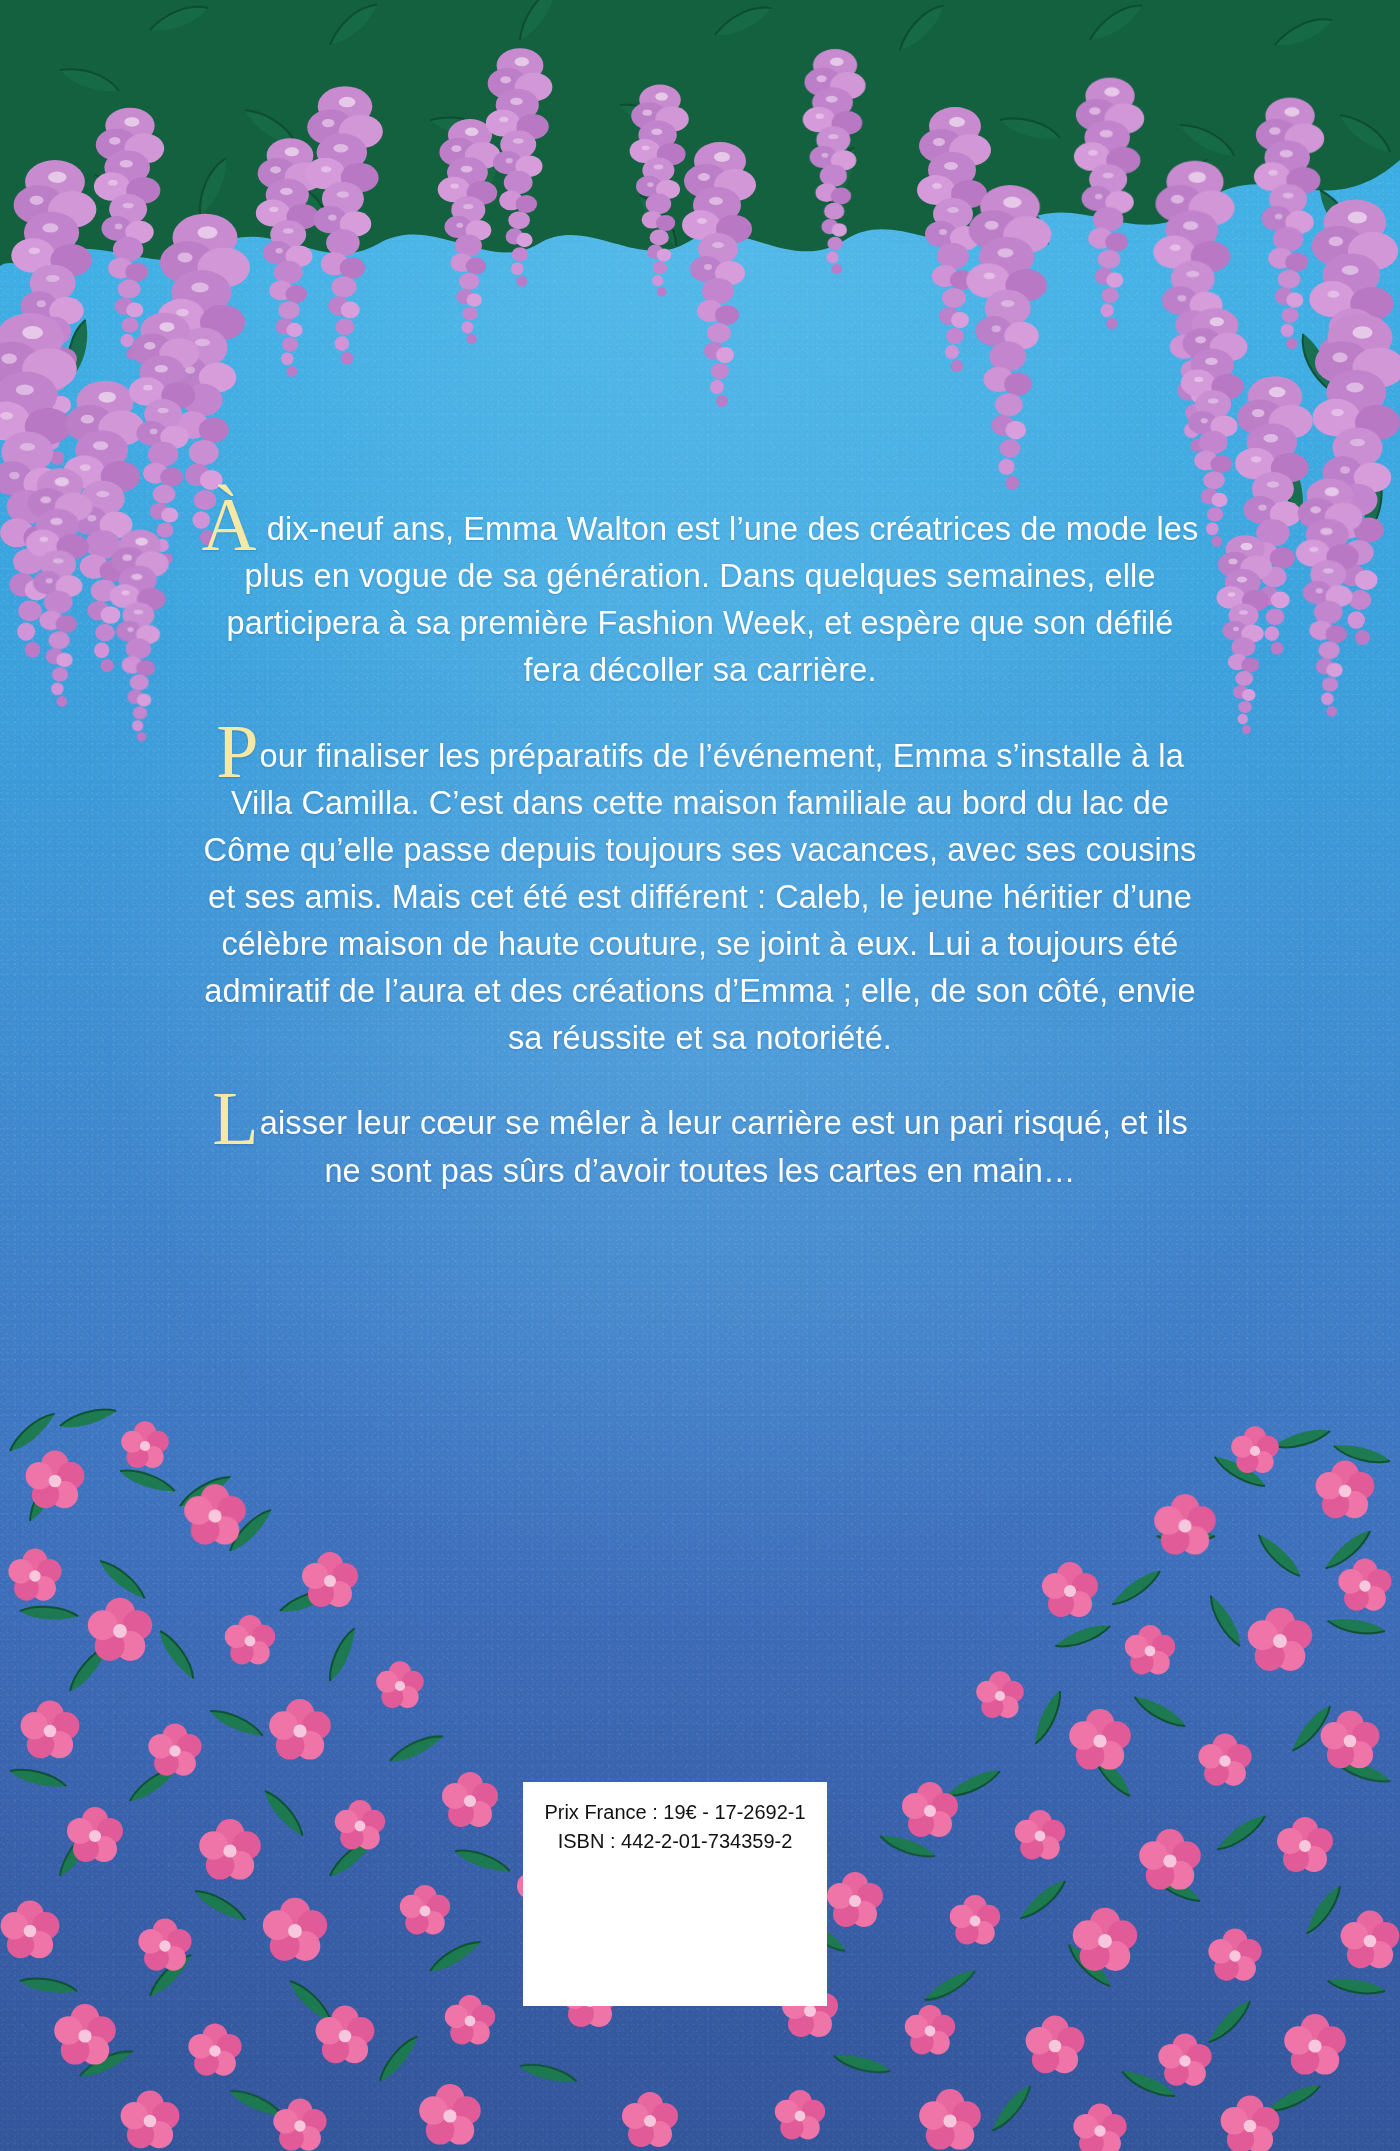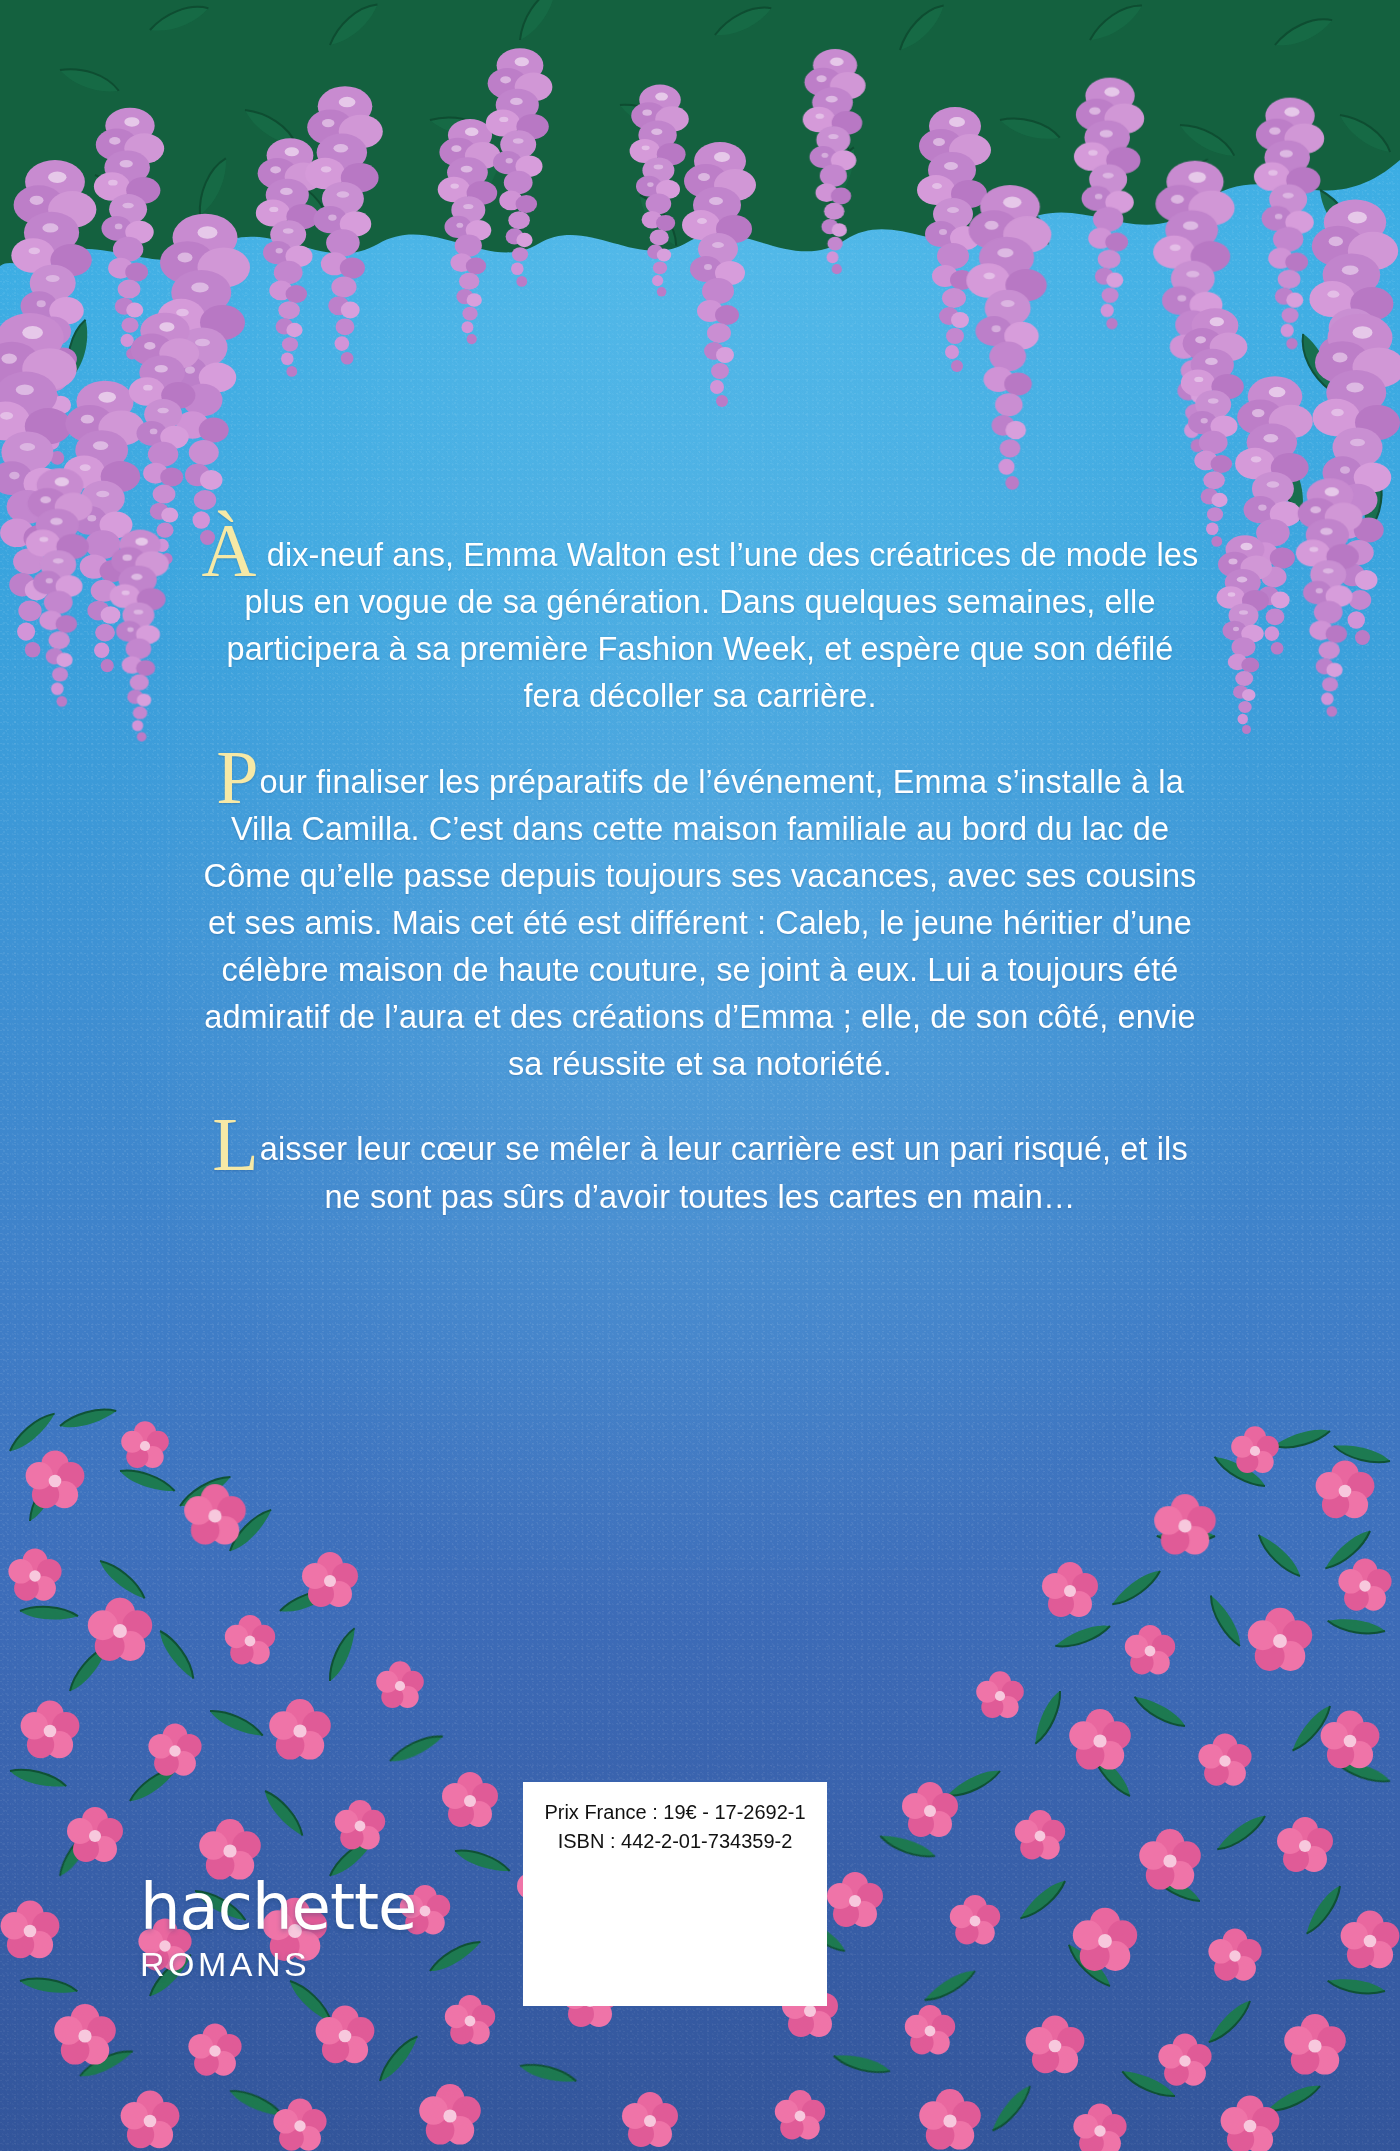--- a/index.html
+++ b/index.html
@@ -52,21 +52,21 @@
     pointer-events: none;
   }
   .art-top { top: 0; height: 820px; }
   .art-bottom { bottom: 0; height: 820px; }
 
   
   .blurb {
     position: absolute;
     left: 50%;
     transform: translateX(-50%);
-    top: 530px;
+    top: 504px;
     width: 1000px;
     text-align: center;
     color: #ffffff;
     font-family: "Liberation Sans", sans-serif;
     font-size: 32.5px;
     line-height: 1.45;
     letter-spacing: .1px;
     text-shadow: 0 1px 2px rgba(20,60,110,.25);
   }
   .para { margin: 0 0 36px 0; }
@@ -778,19 +778,15 @@
           </g>
       </g>
     </g>
   </svg>
 
   <div class="price-block">
     <div>Prix France : 19€ - 17-2692-1</div>
     <div>ISBN : 442-2-01-734359-2</div>
   </div>
 
-  <div class="logo">
-    <div class="logo-main">hachette</div>
-    <div class="logo-sub">ROMANS</div>
-  </div>
 
 
 </div>
 
 </body></html>

